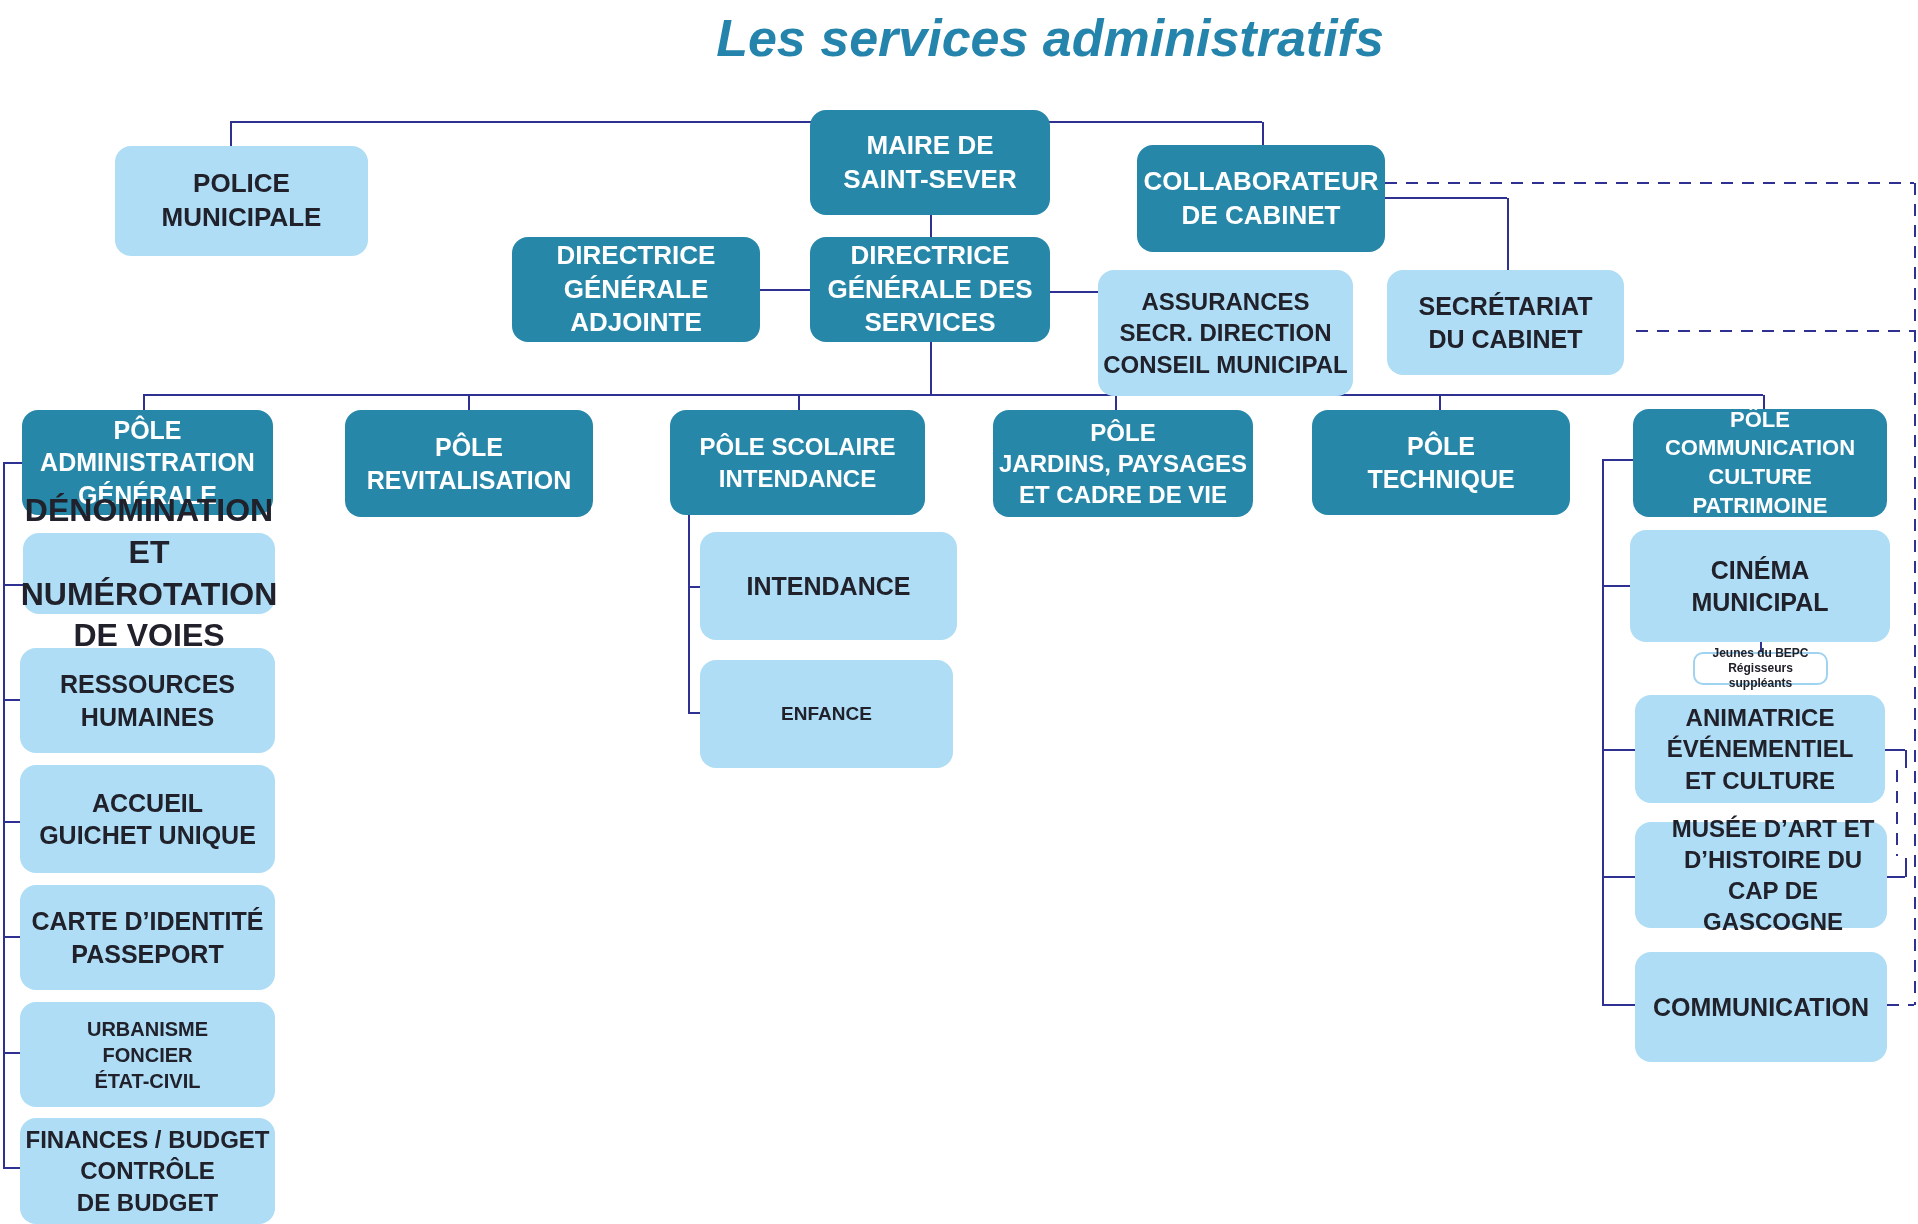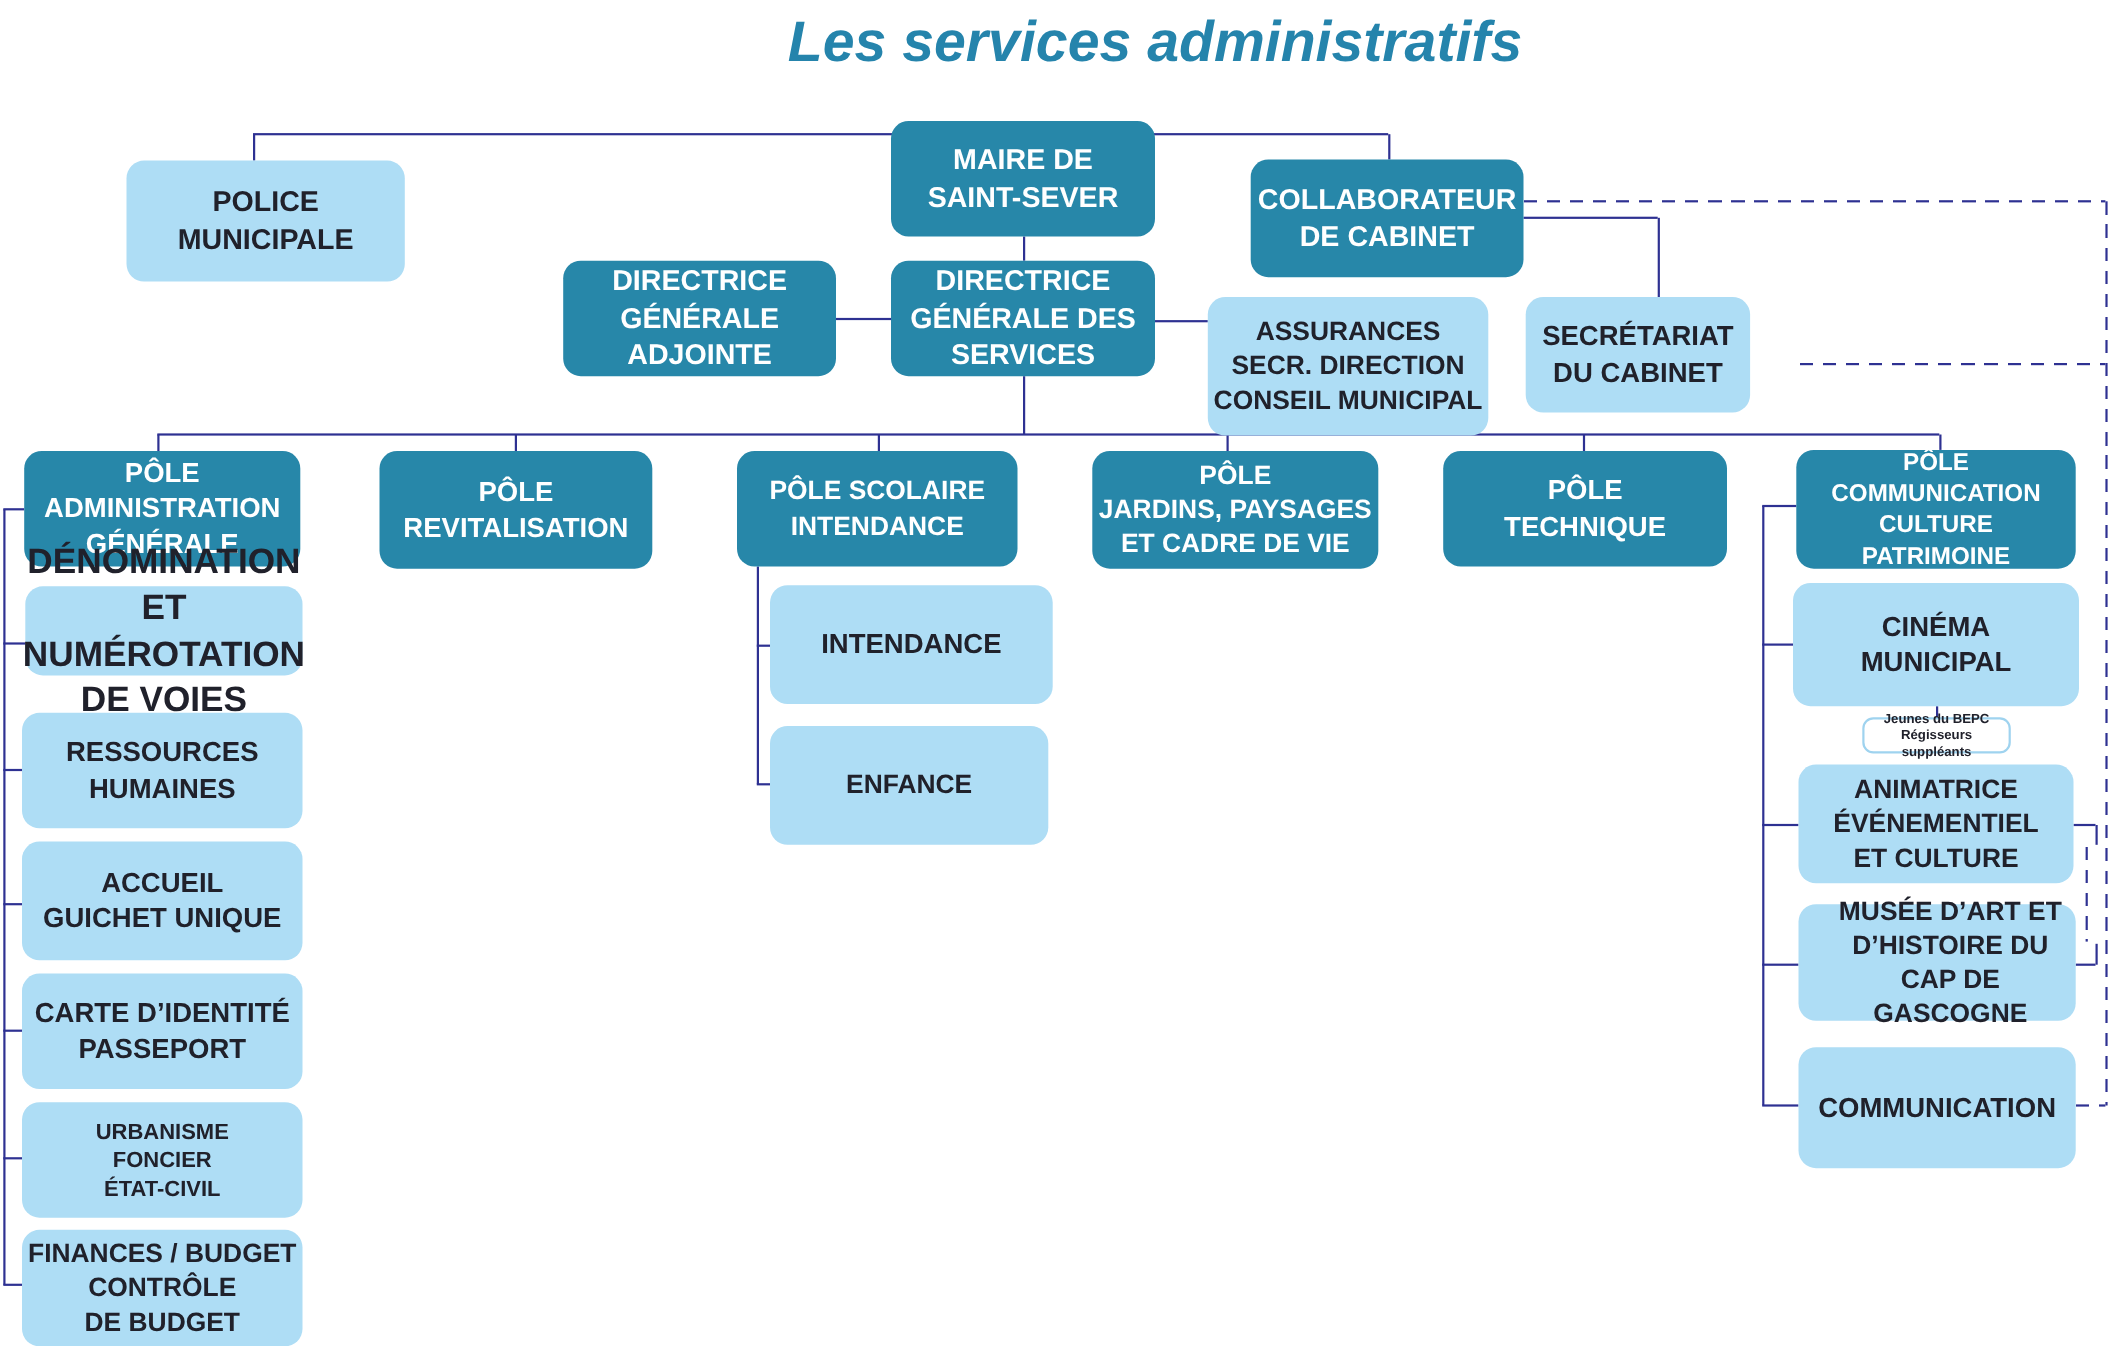--- a/index.html
+++ b/index.html
@@ -118,21 +118,21 @@
       <div class="node dark" style="left: 810px; top: 237px; width: 240px; height: 105px; font-size: 26px;">
         <span>DIRECTRICE</span>
         <span>GÉNÉRALE DES</span>
         <span>SERVICES</span>
       </div>
       <div class="node light" style="left: 1098px; top: 270px; width: 255px; height: 126px; font-size: 24px;">
         <span>ASSURANCES</span>
         <span>SECR. DIRECTION</span>
         <span>CONSEIL MUNICIPAL</span>
       </div>
-      <div class="node light" style="left: 1387px; top: 270px; width: 204px; height: 105px; font-size: 25px;">
+      <div class="node light" style="left: 1387px; top: 270px; width: 237px; height: 105px; font-size: 25px;">
         <span>SECRÉTARIAT</span>
         <span>DU CABINET</span>
       </div>
       <div class="node dark" style="left: 22px; top: 410px; width: 251px; height: 105px; font-size: 25px;">
         <span>PÔLE</span>
         <span>ADMINISTRATION</span>
         <span>GÉNÉRALE</span>
       </div>
       <div class="node dark" style="left: 345px; top: 410px; width: 248px; height: 107px; font-size: 25px;">
         <span>PÔLE</span>
@@ -180,21 +180,21 @@
         <span>ÉTAT-CIVIL</span>
       </div>
       <div class="node light" style="left: 20px; top: 1118px; width: 255px; height: 106px; font-size: 24px;">
         <span>FINANCES / BUDGET</span>
         <span>CONTRÔLE</span>
         <span>DE BUDGET</span>
       </div>
       <div class="node light" style="left: 700px; top: 532px; width: 257px; height: 108px; font-size: 25px;">
         <span>INTENDANCE</span>
       </div>
-      <div class="node light" style="left: 700px; top: 660px; width: 253px; height: 108px; font-size: 24px;">
+      <div class="node light" style="left: 700px; top: 660px; width: 253px; height: 108px; font-size: 19px;">
         <span>ENFANCE</span>
       </div>
       <div class="node light" style="left: 1630px; top: 530px; width: 260px; height: 112px; font-size: 25px;">
         <span>CINÉMA</span>
         <span>MUNICIPAL</span>
       </div>
       <div class="node tiny" style="left: 1693px; top: 652px; width: 135px; height: 33px; font-size: 12px;">
         <span>Jeunes du BEPC</span>
         <span>Régisseurs suppléants</span>
       </div>

